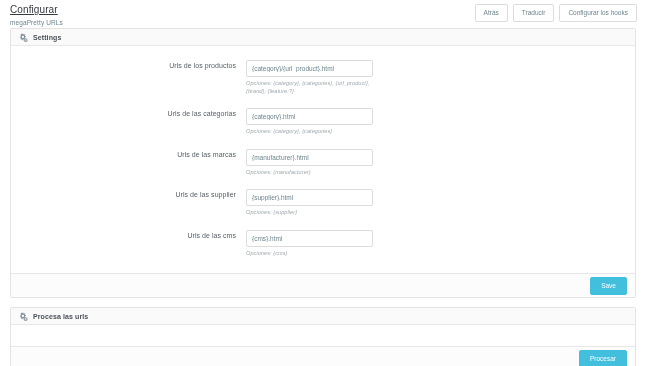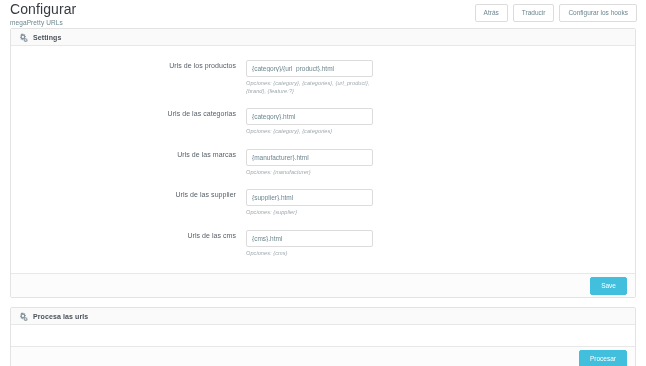--- a/index.html
+++ b/index.html
@@ -18,25 +18,26 @@
   }
 
   
   .page-head {
     position: relative;
     height: 28px;
     padding: 3px 10px 0 10px;
   }
   .title-block { position: absolute; left: 10px; top: 2px; }
   .page-title {
-    font-size: 14px;
+    font-size: 10px;
     font-weight: 400;
     color: #363a41;
     line-height: 15px;
     letter-spacing: .1px;
+    text-decoration: underline;
   }
   .page-subtitle {
     font-size: 6.5px;
     color: #6c868e;
     line-height: 9px;
     margin-top: 1px;
     letter-spacing: .1px;
   }
   .head-actions {
     position: absolute;

